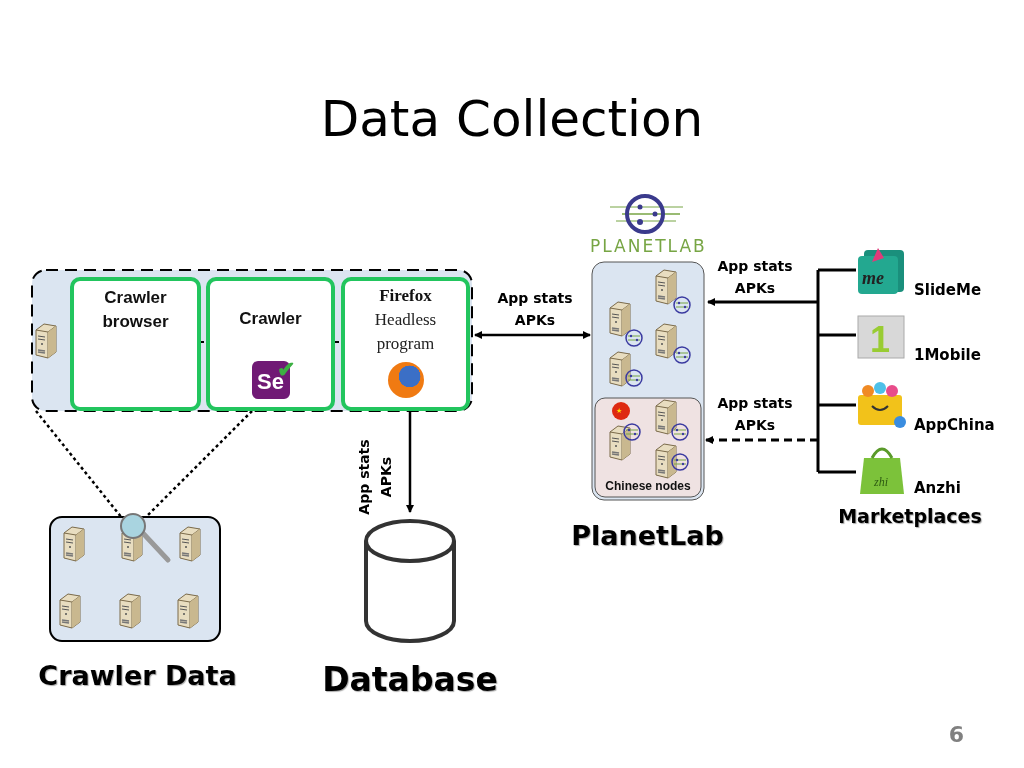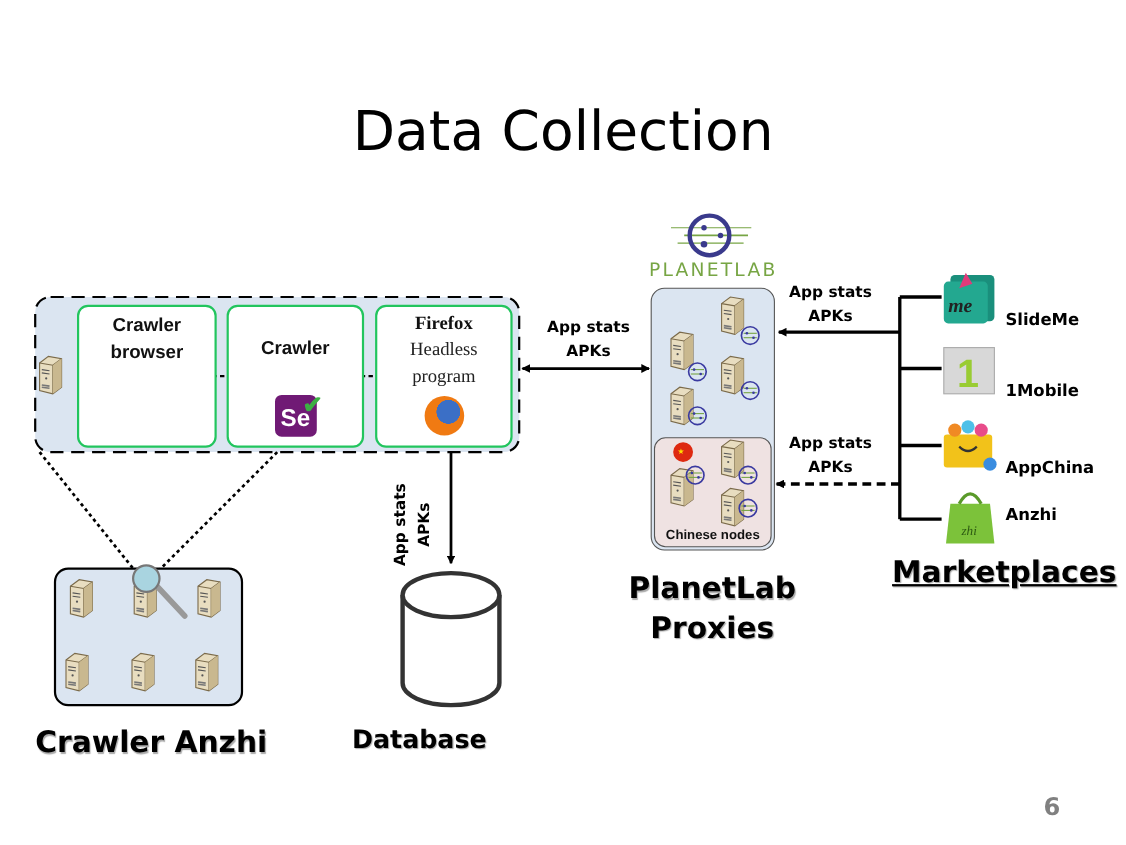--- a/index.html
+++ b/index.html
@@ -1,21 +1,21 @@
 <!DOCTYPE html>
 <html><head>
 <meta charset="utf-8">
 <style>
   html,body{margin:0;padding:0;background:#fff;}
   body{width:1024px;height:768px;position:relative;overflow:hidden;font-family:"Liberation Sans",sans-serif;color:#000;}
   .abs{position:absolute;}
   #title{left:0;width:1024px;top:62px;text-align:center;font-size:50px;font-family:"DejaVu Sans",sans-serif;font-weight:normal;letter-spacing:0px;margin-top:28px;}
   .bold-lbl{font-family:"DejaVu Sans",sans-serif;font-weight:bold;text-shadow:1px 1px 1px #aaa;}
   .small-lbl{font-family:"DejaVu Sans",sans-serif;font-weight:bold;font-size:14px;text-align:center;line-height:22px;}
-  .card{background:#fff;border:2px solid #22c55e;border-radius:10px;text-align:center;}
+  .card{background:#fff;border:4px solid #22c55e;border-radius:10px;text-align:center;}
   .card .h{font-weight:bold;font-size:17px;line-height:24px;color:#111;}
   .card .n{font-size:17px;line-height:24px;color:#222;}
   #page-num{right:60px;top:722px;font-size:22px;color:#808080;font-weight:bold;font-family:"DejaVu Sans",sans-serif;}
   .mk-lbl{font-weight:bold;font-size:15px;font-family:"DejaVu Sans",sans-serif;margin-top:18px;}
 </style>
 </head>
 <body>
 
 <svg class="abs" style="left:0;top:0" width="1024" height="768">
   <defs>
@@ -173,25 +173,24 @@
 </div>
 <div class="abs small-lbl" style="left:700px;top:392px;width:110px;">
   <div>App stats</div>
     <div>APKs</div>
 </div>
 
 <div class="abs" style="left:590px;top:236px;width:115px;text-align:center;font-size:17px;letter-spacing:2px;color:#77a544;font-family:'DejaVu Sans',sans-serif;">PLANETLAB</div>
 <div class="abs" style="left:596px;top:479px;width:104px;text-align:center;font-size:12px;font-weight:bold;color:#111;">Chinese nodes</div>
 <div class="abs bold-lbl" style="left:560px;top:518px;width:175px;text-align:center;font-size:27px;line-height:36px;">
   <div>PlanetLab</div>
-    <div>Proxies</div>
 </div>
 
 <div class="abs mk-lbl" style="left:914px;top:263px;">SlideMe</div>
 <div class="abs mk-lbl" style="left:914px;top:328px;">1Mobile</div>
 <div class="abs mk-lbl" style="left:914px;top:398px;">AppChina</div>
-<div class="abs mk-lbl" style="left:914px;top:441px;">Anzhi</div>
-<div class="abs bold-lbl" style="left:805px;top:505px;width:210px;text-align:right;font-size:27px;text-decoration:underline;">Marketplaces</div>
+<div class="abs mk-lbl" style="left:914px;top:461px;">Anzhi</div>
+<div class="abs bold-lbl" style="left:805px;top:505px;width:210px;text-align:center;font-size:19px;">Marketplaces</div>
 
-<div class="abs bold-lbl" style="left:25px;top:660px;width:225px;text-align:center;font-size:27px;">Crawler Anzhi</div>
-<div class="abs bold-lbl" style="left:320px;top:660px;width:180px;font-size:23px;">Database</div>
+<div class="abs bold-lbl" style="left:25px;top:660px;width:225px;text-align:center;font-size:27px;">Crawler Data</div>
+<div class="abs bold-lbl" style="left:320px;top:660px;width:180px;text-align:center;font-size:33px;">Database</div>
 
 <div id="page-num" class="abs">6</div>
 
 </body></html>

